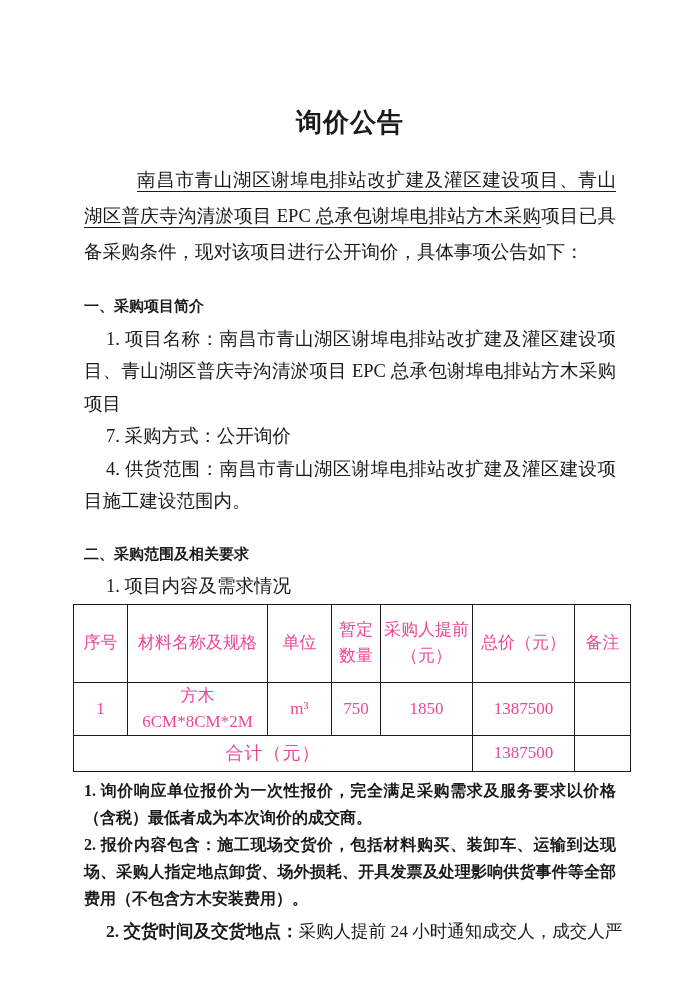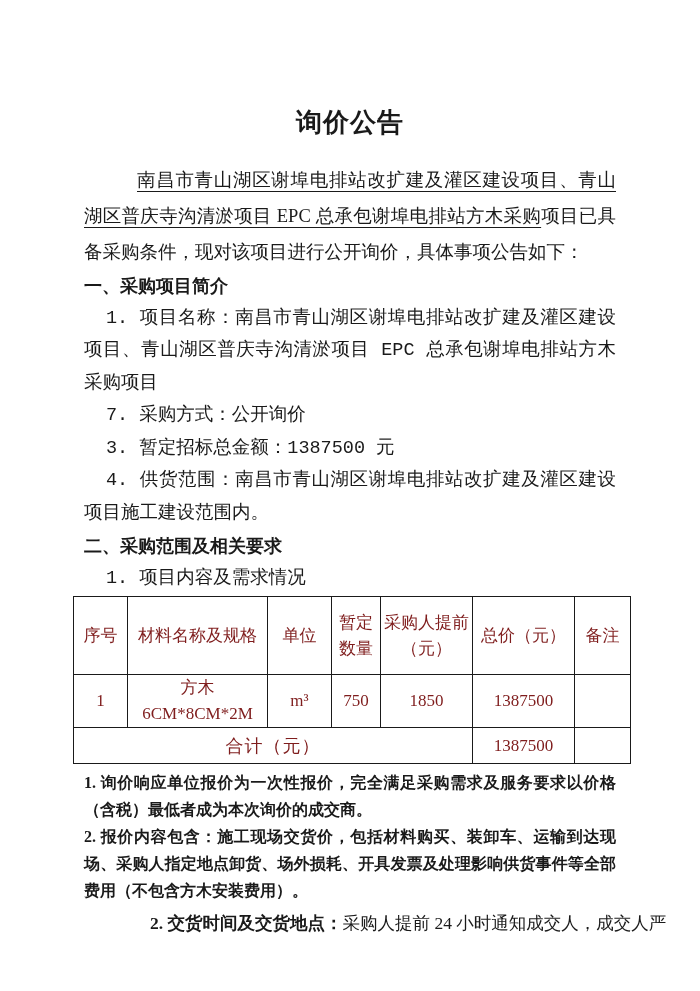--- a/index.html
+++ b/index.html
@@ -24,39 +24,39 @@
   }
   .intro {
     margin-top: 20px;
     font-size: 18.5px;
     line-height: 36px;
     text-align: justify;
     text-indent: 53px;
   }
   .u { text-decoration: underline; text-underline-offset: 5px; }
   .h2 {
-    font-size: 18px;
+    font-size: 15px;
     font-weight: 700;
     line-height: 32.5px;
+    margin-top: 20px;
   }
   .item, .sub {
     font-size: 18.5px;
     line-height: 32.5px;
     text-indent: 22px;
     text-align: justify;
-    font-family: Liberation Mono, monospace;
   }
   table.items {
     width: 557px;
     margin-left: -11px;
     margin-top: 1px;
     border-collapse: collapse;
     table-layout: fixed;
     font-size: 17px;
-    color: #7f1d1d;
+    color: #ec4899;
   }
   table.items th, table.items td {
     border: 1.5px solid #1a1a1a;
     text-align: center;
     vertical-align: middle;
     font-weight: normal;
     padding: 0 3px;
     line-height: 26px;
   }
   tr.head th { height: 78px; }
@@ -70,36 +70,35 @@
     line-height: 27px;
     text-align: justify;
   }
   .delivery {
     margin-top: 3px;
     font-size: 17.5px;
     line-height: 32px;
     text-indent: 22px;
     white-space: nowrap;
   }
-  .delivery .label { font-weight: 700; margin-left: 44px; }
+  .delivery .label { font-weight: 700; }
 </style>
 </head>
 <body>
 
 <div class="doc">
 
   <h1 class="title">询价公告</h1>
 
   <p class="intro"><span class="u">南昌市青山湖区谢埠电排站改扩建及灌区建设项目、青山湖区普庆寺沟清淤项目 EPC 总承包谢埠电排站方木采购</span><span>项目已具备采购条件，现对该项目进行公开询价，具体事项公告如下：</span></p>
 
   <h2 class="h2">一、采购项目简介</h2>
 
   <p class="item">1. 项目名称：南昌市青山湖区谢埠电排站改扩建及灌区建设项目、青山湖区普庆寺沟清淤项目 EPC 总承包谢埠电排站方木采购项目</p>
   <p class="item">7. 采购方式：公开询价</p>
-  <p class="item">3. 暂定招标总金额：1387500 元</p>
   <p class="item">4. 供货范围：南昌市青山湖区谢埠电排站改扩建及灌区建设项目施工建设范围内。</p>
 
   <h2 class="h2">二、采购范围及相关要求</h2>
 
   <p class="sub">1. 项目内容及需求情况</p>
 
   <table class="items">
     <colgroup>
       <col style="width:54px">
       <col style="width:140px">

